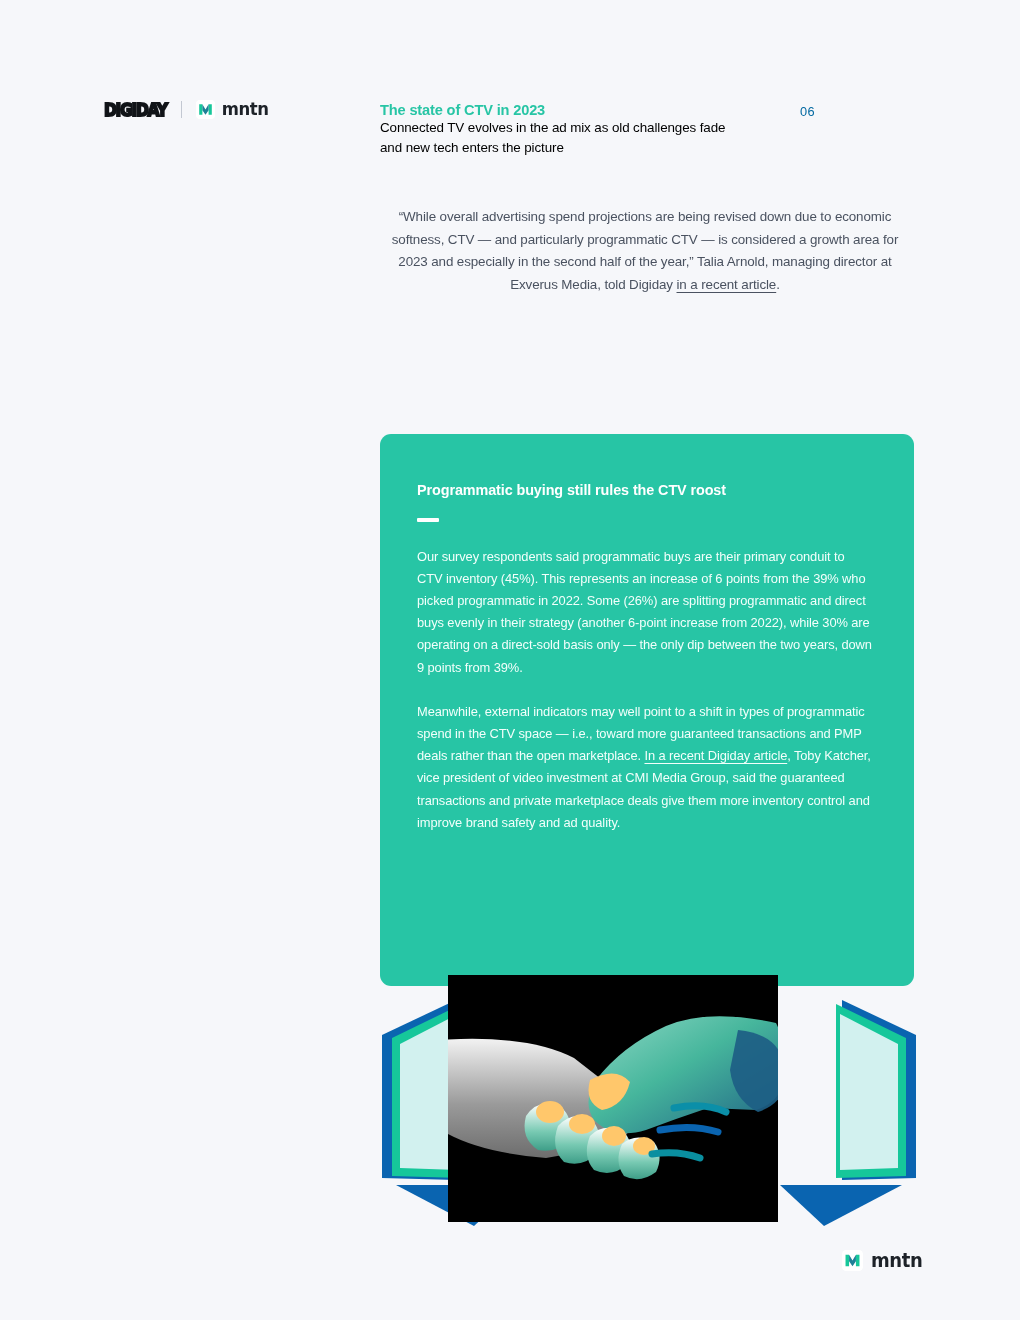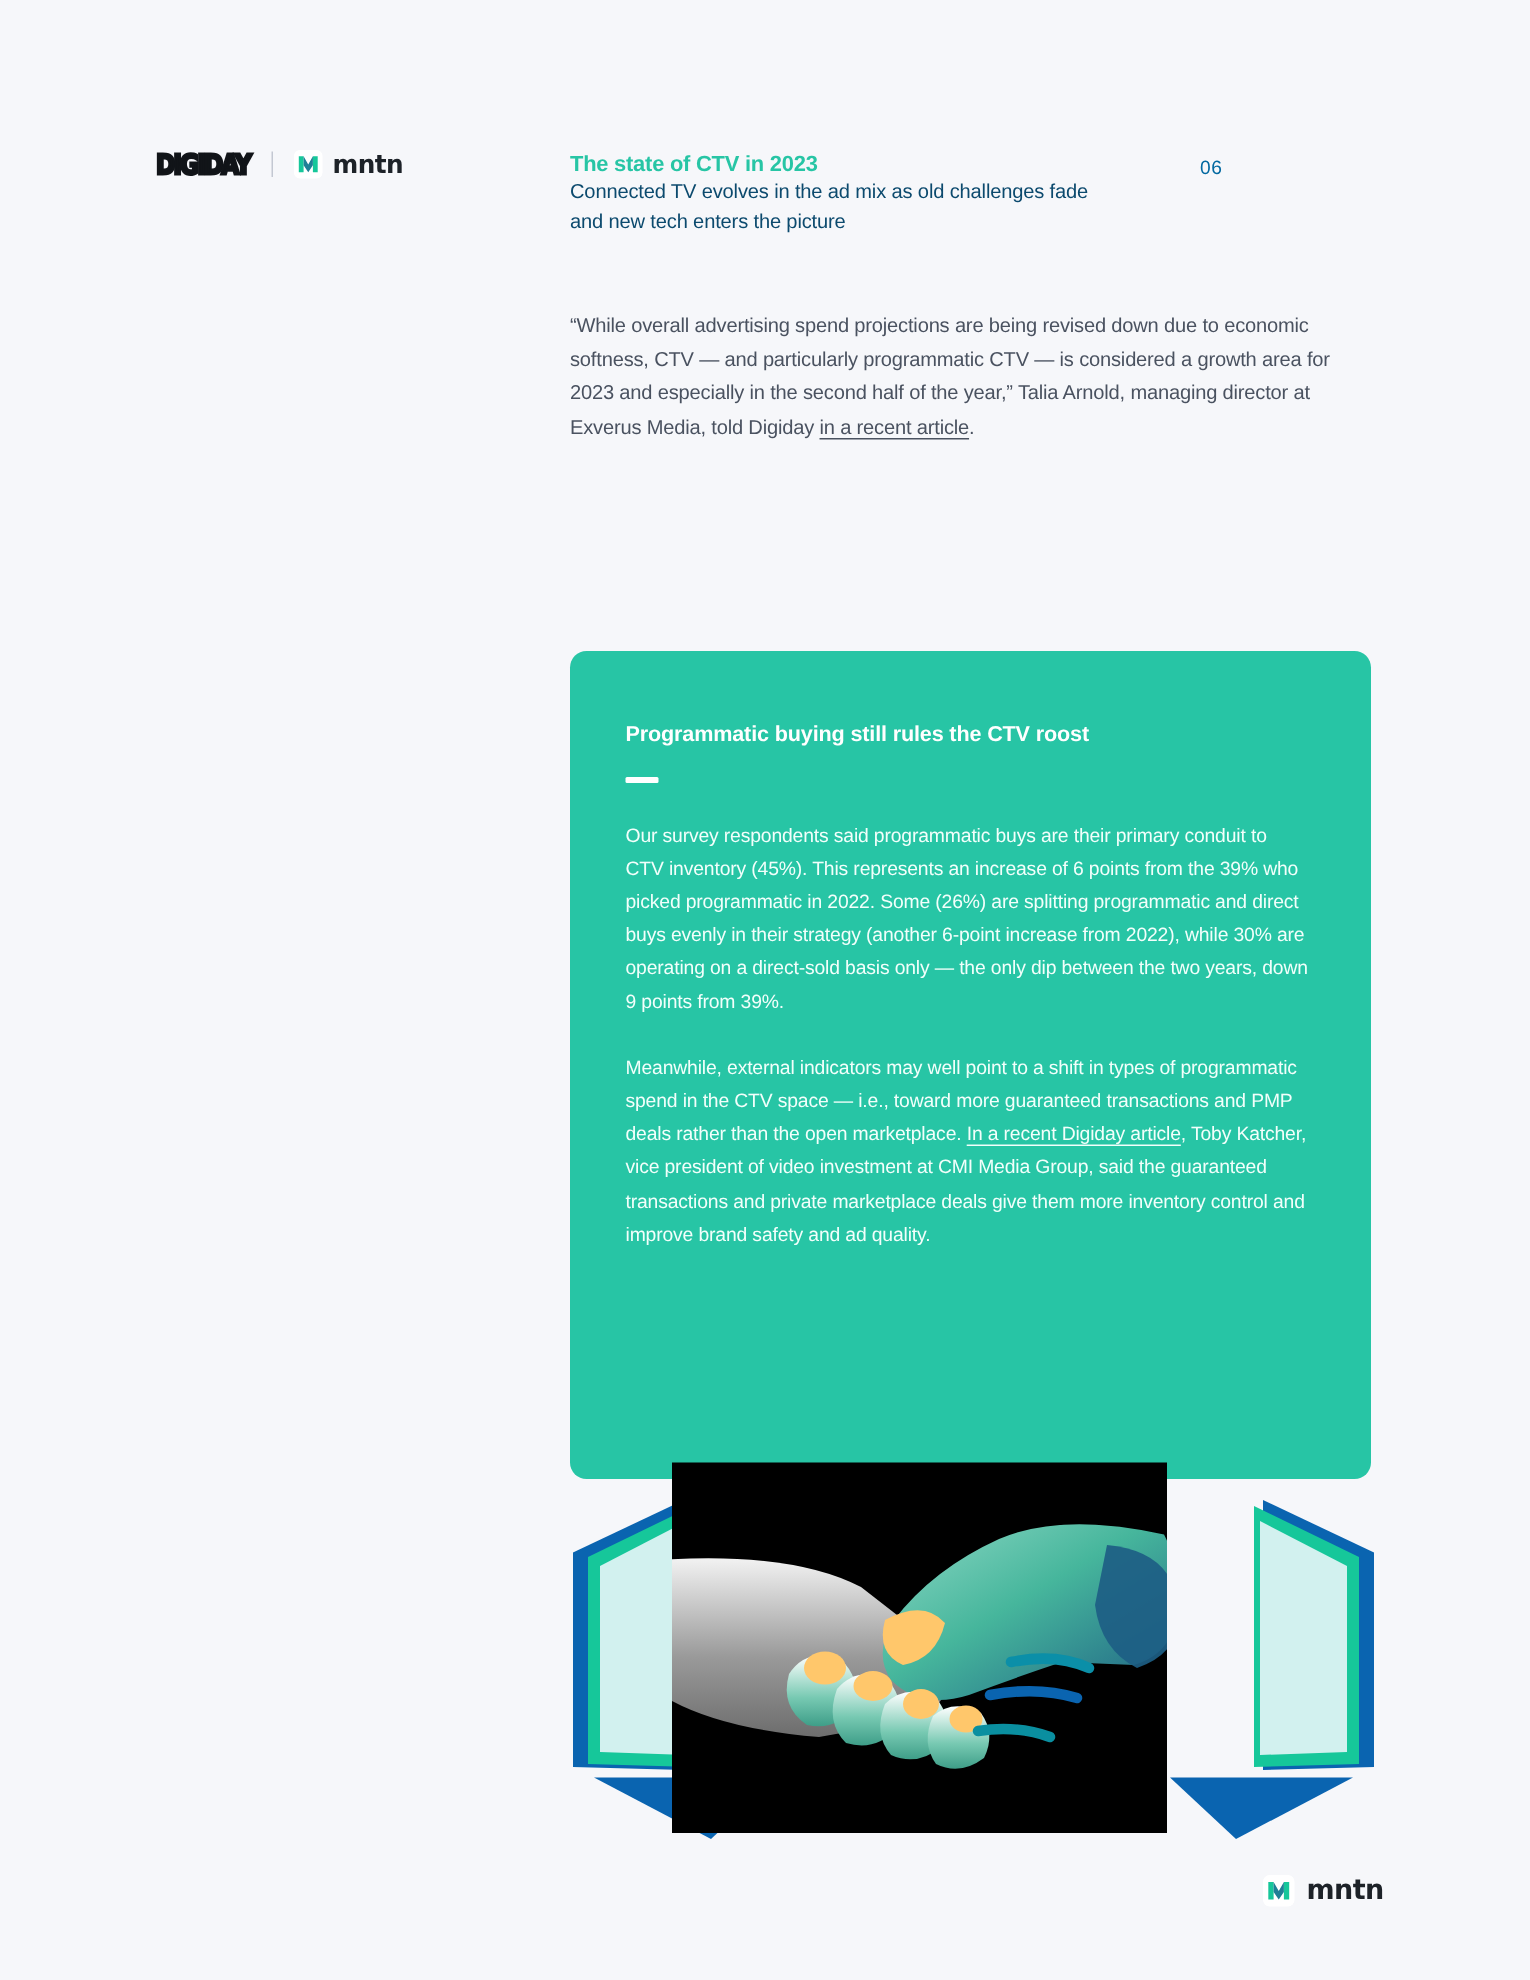--- a/index.html
+++ b/index.html
@@ -78,21 +78,21 @@
     width: 520px;
   }
   .head-title {
     color: #27c5a5;
     font-size: 14.6px;
     font-weight: 700;
     letter-spacing: -0.15px;
     margin: 0 0 0 0;
   }
   .head-sub {
-    color: #0c4a6e;
+    color: #000000;
     font-size: 13.4px;
     line-height: 19.5px;
     letter-spacing: -0.1px;
     white-space: pre-line;
   }
   .page-num {
     position: absolute;
     right: 96px;
     top: 4px;
     color: #0369a1;
@@ -107,21 +107,21 @@
     top: 206px;
     width: 530px;
   }
   .para {
     color: #4a5260;
     font-size: 13.4px;
     line-height: 22.6px;
     letter-spacing: -0.12px;
     margin: 0 0 22px 0;
   }
-  .para:last-child { margin-bottom: 5px; }
+  .para:last-child { margin-bottom: 5px; text-align: center; }
   .ilink {
     color: #4a5260;
     text-decoration: underline;
     text-underline-offset: 2.5px;
   }
 
   
   .callout {
     position: absolute;
     left: 380px;

